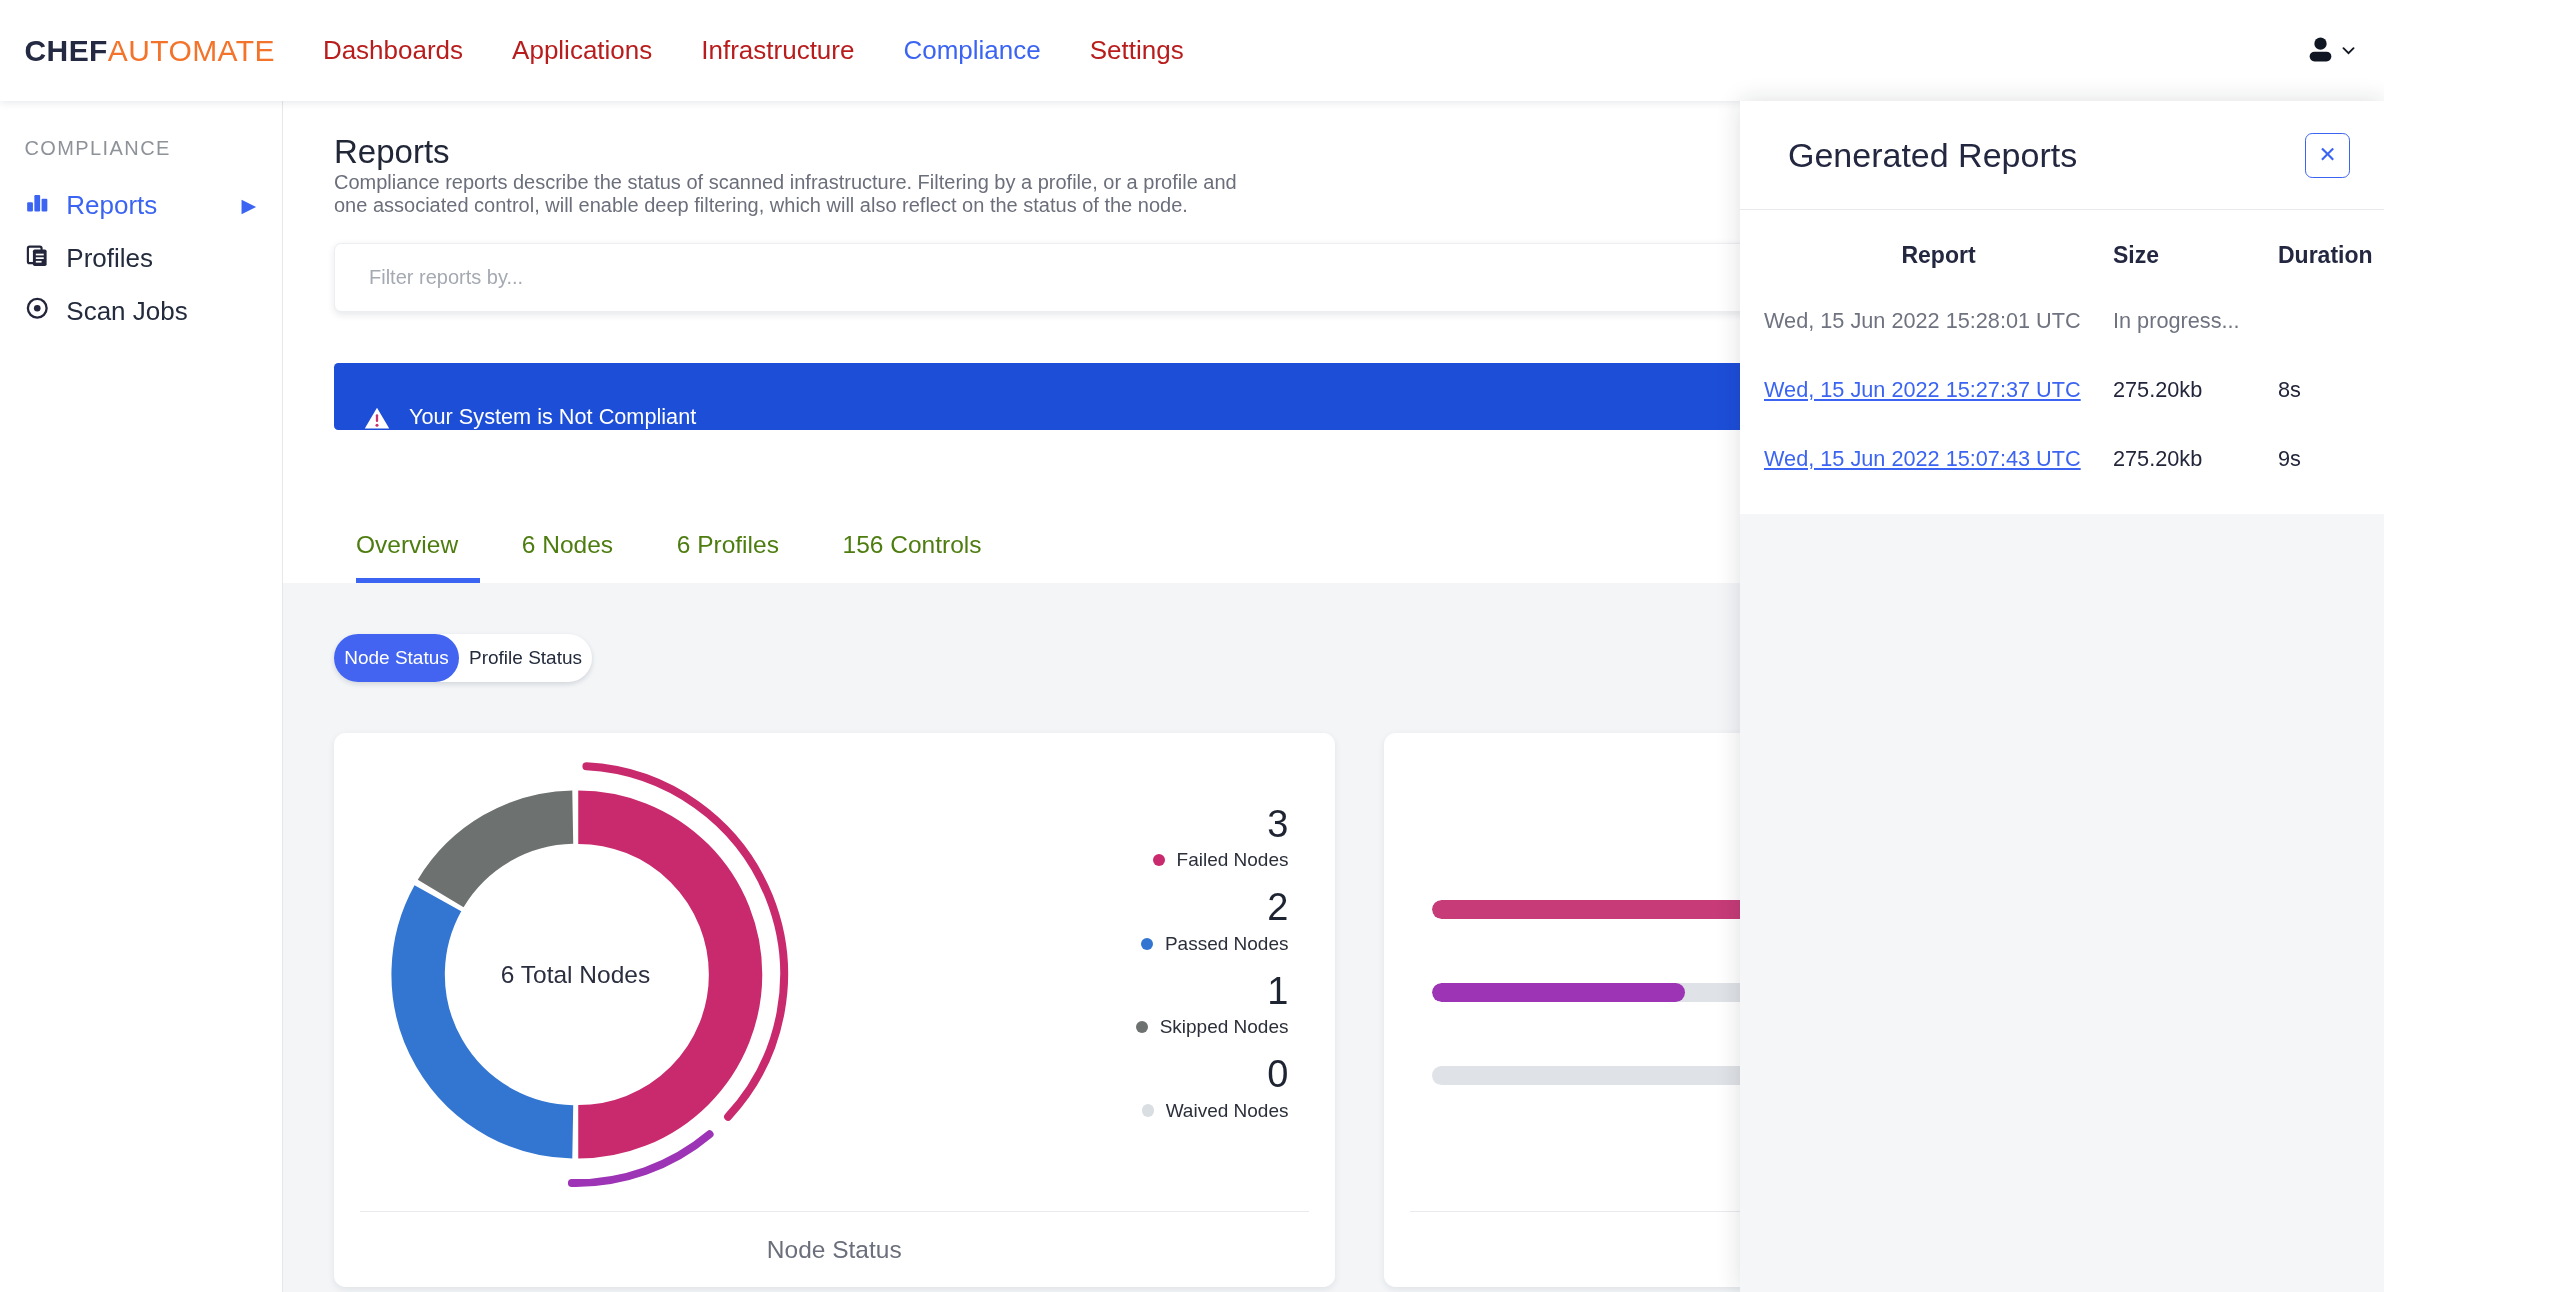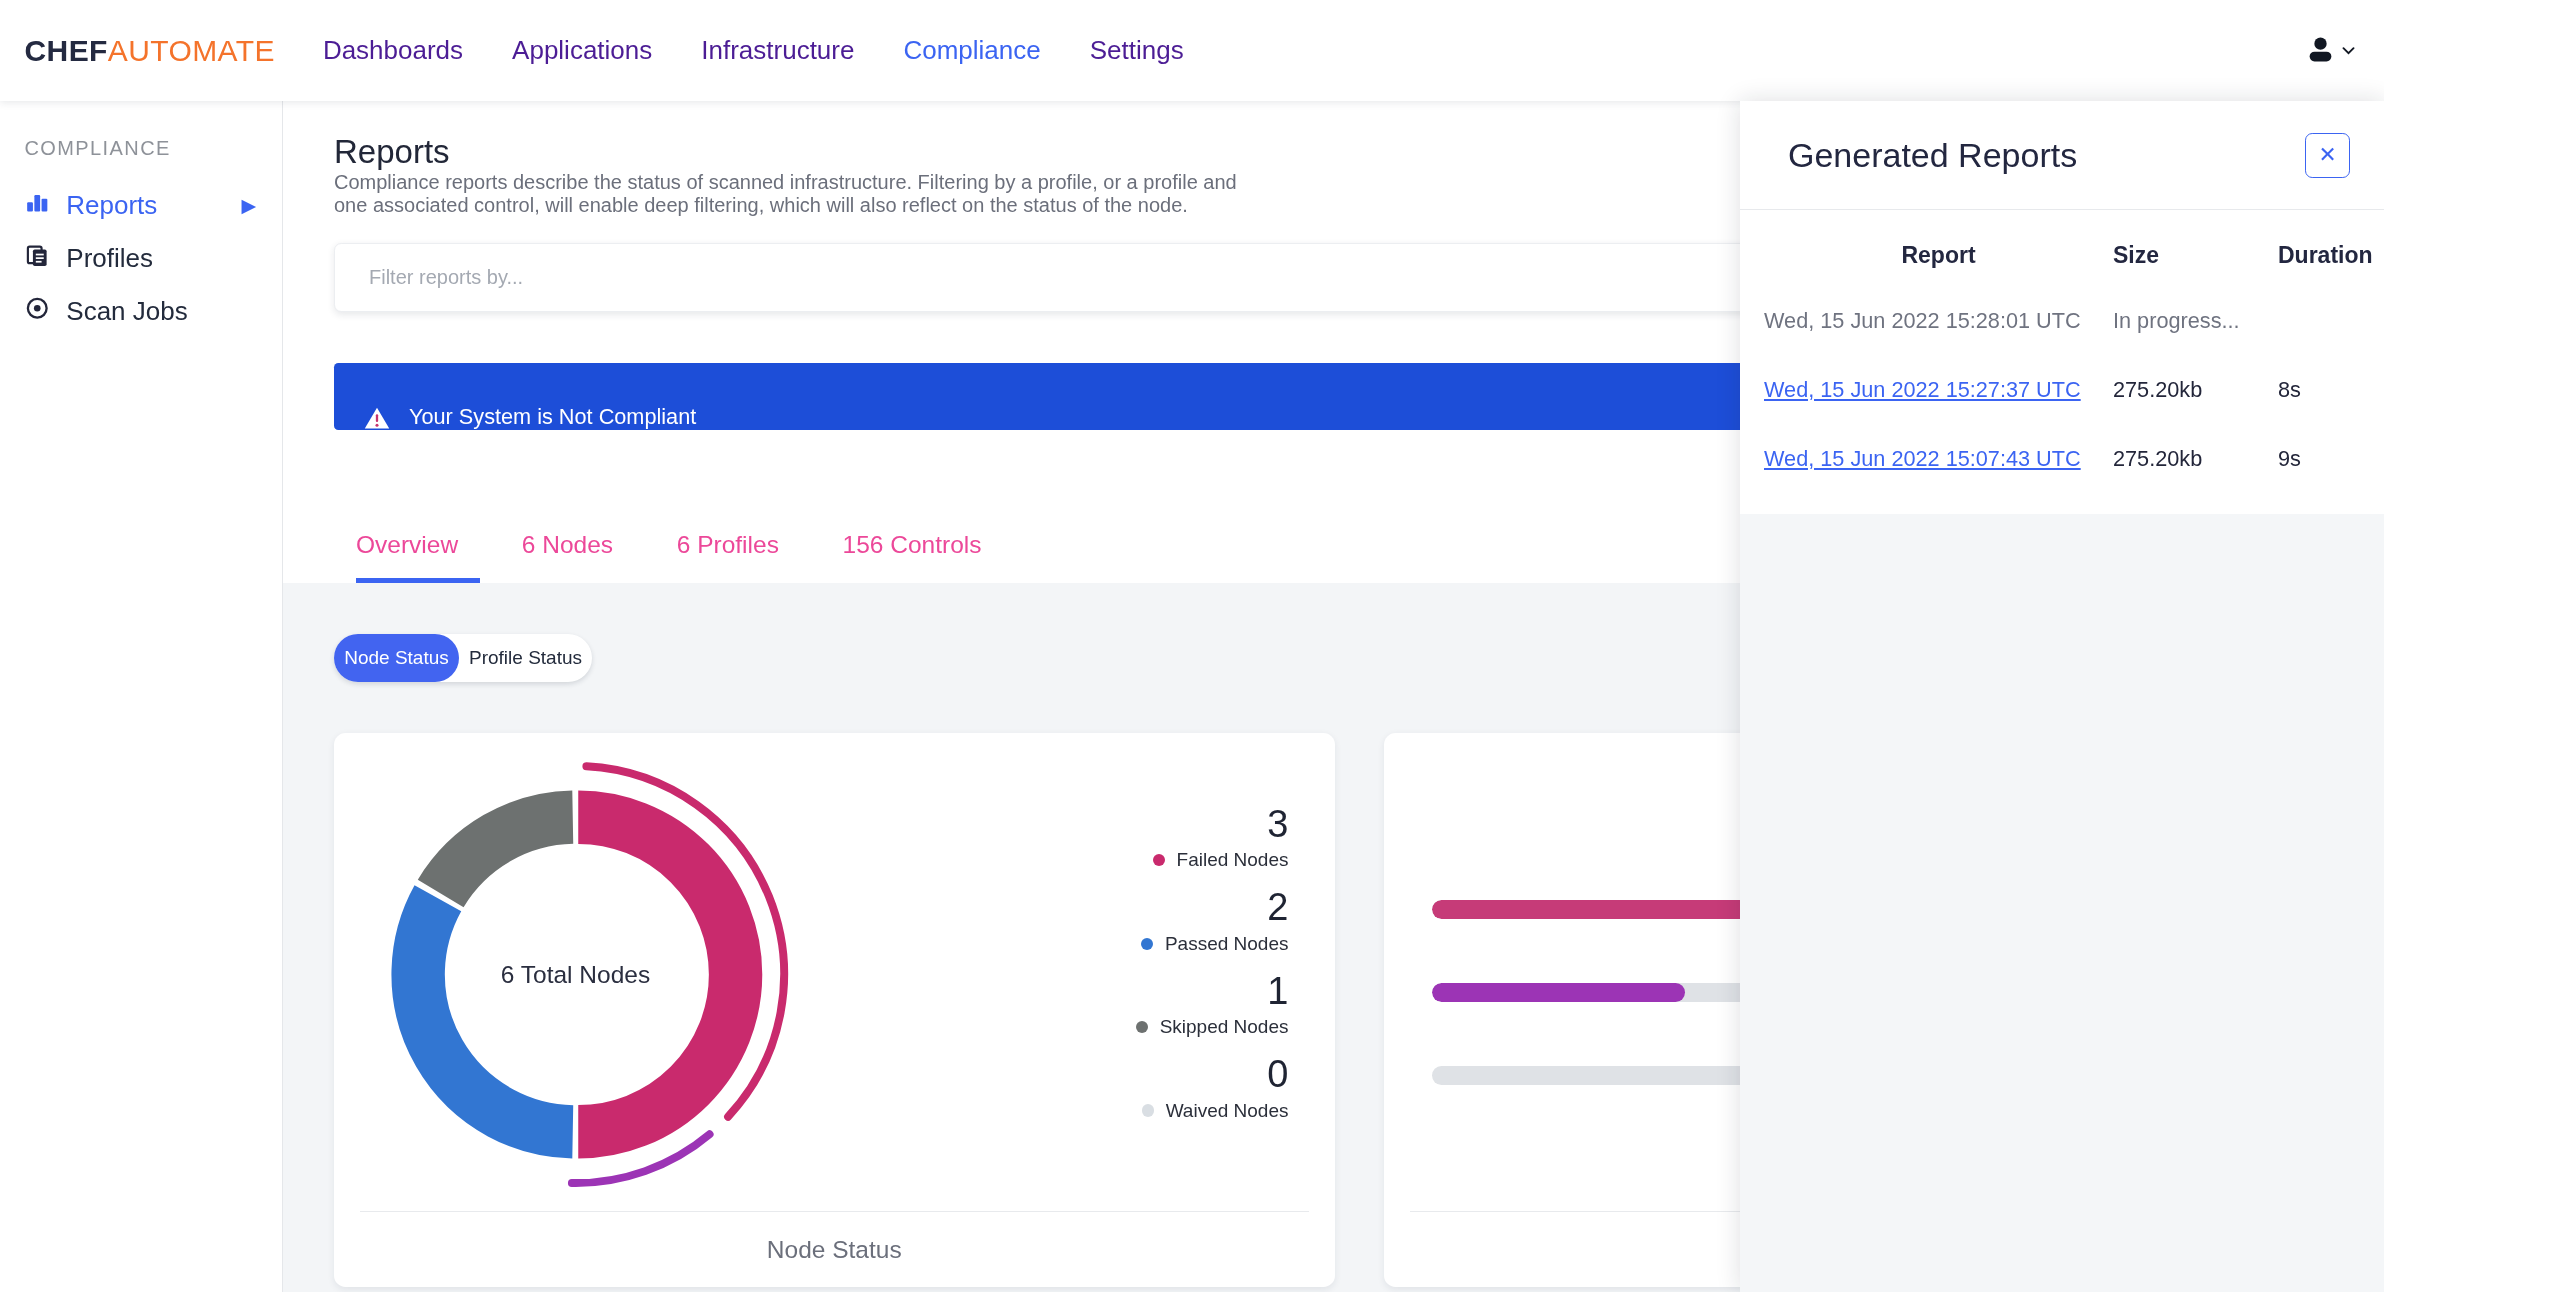--- a/index.html
+++ b/index.html
@@ -6,21 +6,21 @@
   .app{position:relative;width:2384px;height:1292px;overflow:hidden;background:#fff;
        font-family:"Liberation Sans",sans-serif;color:#232B3C;}
 
   
   .topnav{position:absolute;left:0;top:0;width:100%;height:101px;background:#fff;z-index:30;
           display:flex;align-items:center;box-shadow:0 2.2px 7.2px rgba(40,45,70,.10);}
   .logo{margin-left:24.5px;font-size:30px;letter-spacing:0.4px;white-space:nowrap;}
   .logo .chef{font-weight:800;color:#242A41;}
   .logo .automate{font-weight:400;color:#F4732B;}
   .navitems{display:flex;margin-left:48px;gap:49px;}
-  .navitem{font-size:26px;color:#4c1d95;cursor:pointer;}
+  .navitem{font-size:26px;color:#b91c1c;cursor:pointer;}
   .navitem.active{color:#3B64F2;}
   .nav-right{margin-left:auto;margin-right:29px;display:flex;align-items:center;gap:7.2px;}
 
   
   .sidebar{position:absolute;left:0;top:101px;bottom:0;width:282px;background:#fff;
            border-right:1.4px solid #E5E7EA;z-index:10;}
   .side-label{margin:36px 0 19px 24.5px;font-size:20px;letter-spacing:1.4px;color:#8E9299;}
   .side-item{height:53px;display:flex;align-items:center;gap:17.3px;padding-left:24.5px;
              font-size:26px;color:#232B3C;cursor:pointer;}
   .side-item.active{color:#3B64F2;}
@@ -34,21 +34,21 @@
   .filter-box{margin-top:26px;width:2198px;height:69px;background:#fff;border:0.7px solid #ECEEF1;
               border-radius:7.2px;box-sizing:border-box;box-shadow:0 2.9px 7.2px rgba(30,40,60,.10);
               display:flex;align-items:center;}
   .filter-box input{border:none;outline:none;width:95%;margin-left:32px;font-size:20px;
               font-family:"Liberation Sans",sans-serif;color:#232B3C;background:transparent;}
   .filter-box input::placeholder{color:#A4A9B2;}
   .alert{margin-top:51px;width:2198px;height:67px;background:#1d4ed8;border-radius:4.3px;
          display:flex;align-items:flex-end;color:#fff;font-size:21.7px;}
   .alert .warn{margin:0 19px 0 30px;display:flex;}
   .tabs{position:absolute;left:74px;bottom:0;display:flex;}
-  .tab{font-size:24.5px;color:#ec4899;padding:0 21.7px 19px 0;margin-right:42px;
+  .tab{font-size:24.5px;color:#4d7c0f;padding:0 21.7px 19px 0;margin-right:42px;
        border-bottom:5px solid transparent;cursor:pointer;}
   .tab.active{border-bottom-color:#3B64F2;}
 
   .gray-area{padding:51px 0 0 52px;}
   .toggle{width:258px;height:48px;background:#fff;border-radius:24px;display:flex;
           box-shadow:0 2.2px 5.8px rgba(30,40,60,.15);font-size:19px;}
   .toggle .seg{display:flex;align-items:center;justify-content:center;cursor:pointer;}
   .toggle .seg.on{width:125px;background:#4264F0;color:#fff;border-radius:24px;}
   .toggle .seg.off{flex:1;color:#232B3C;}
 

